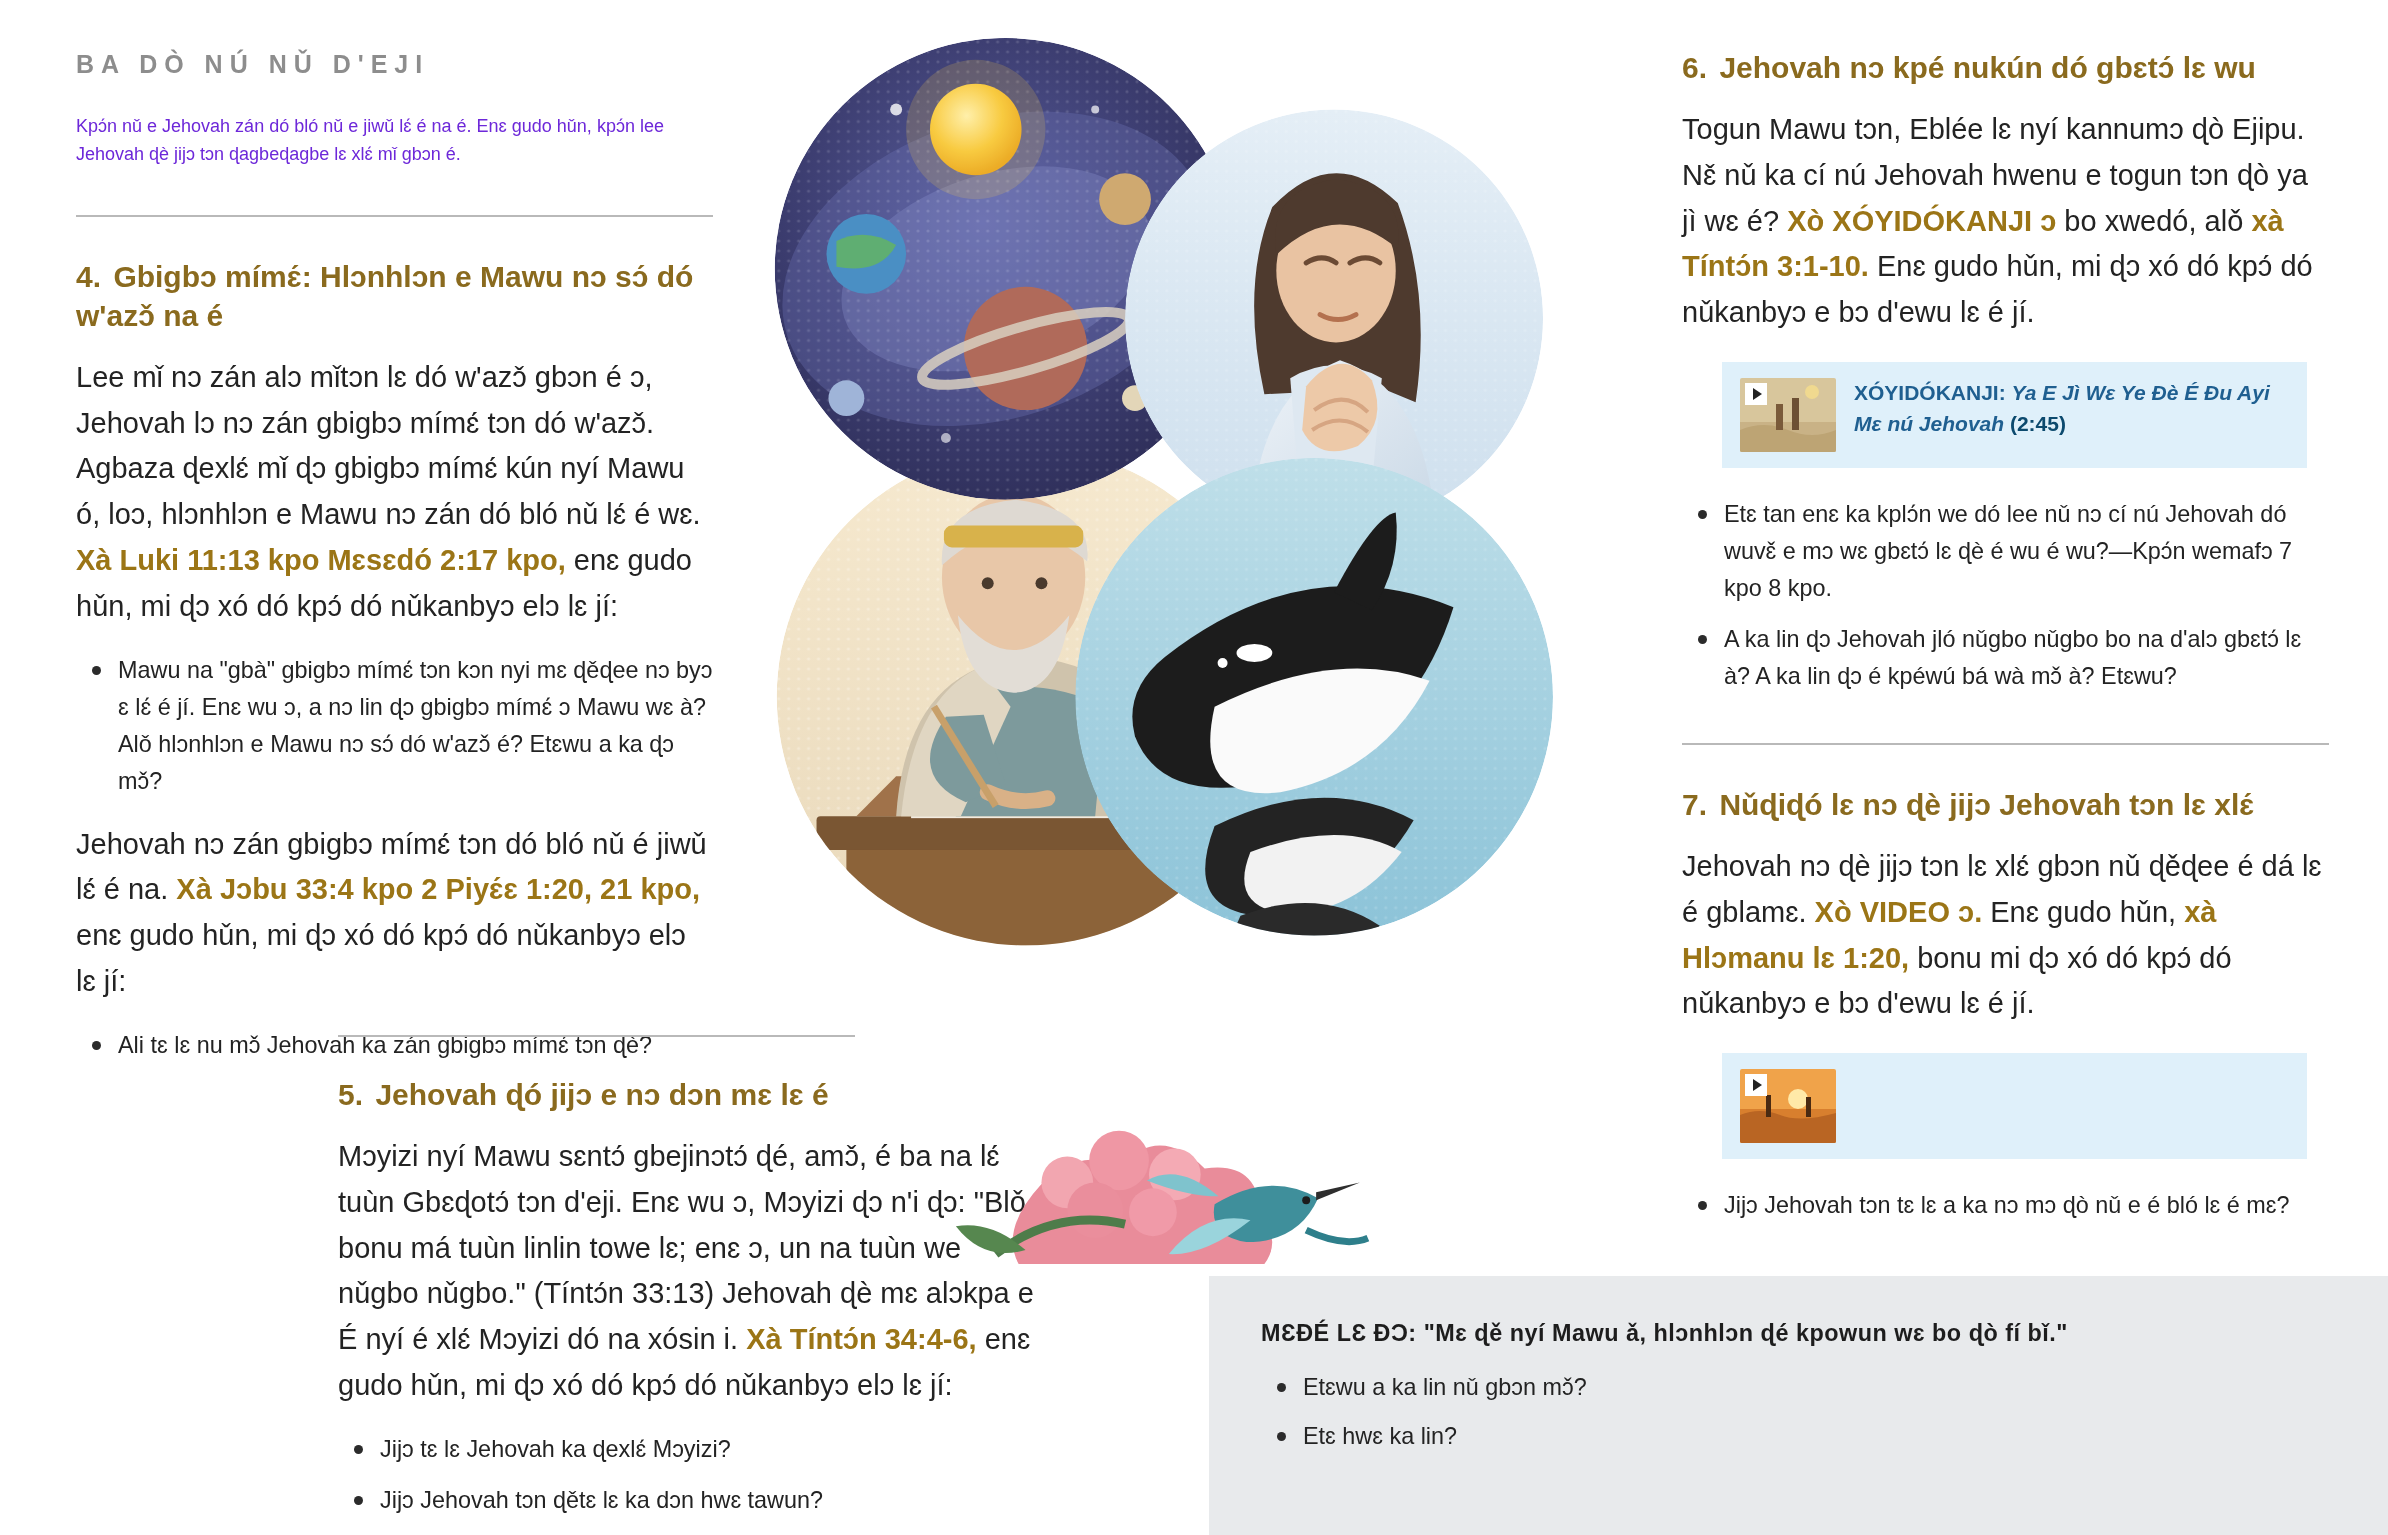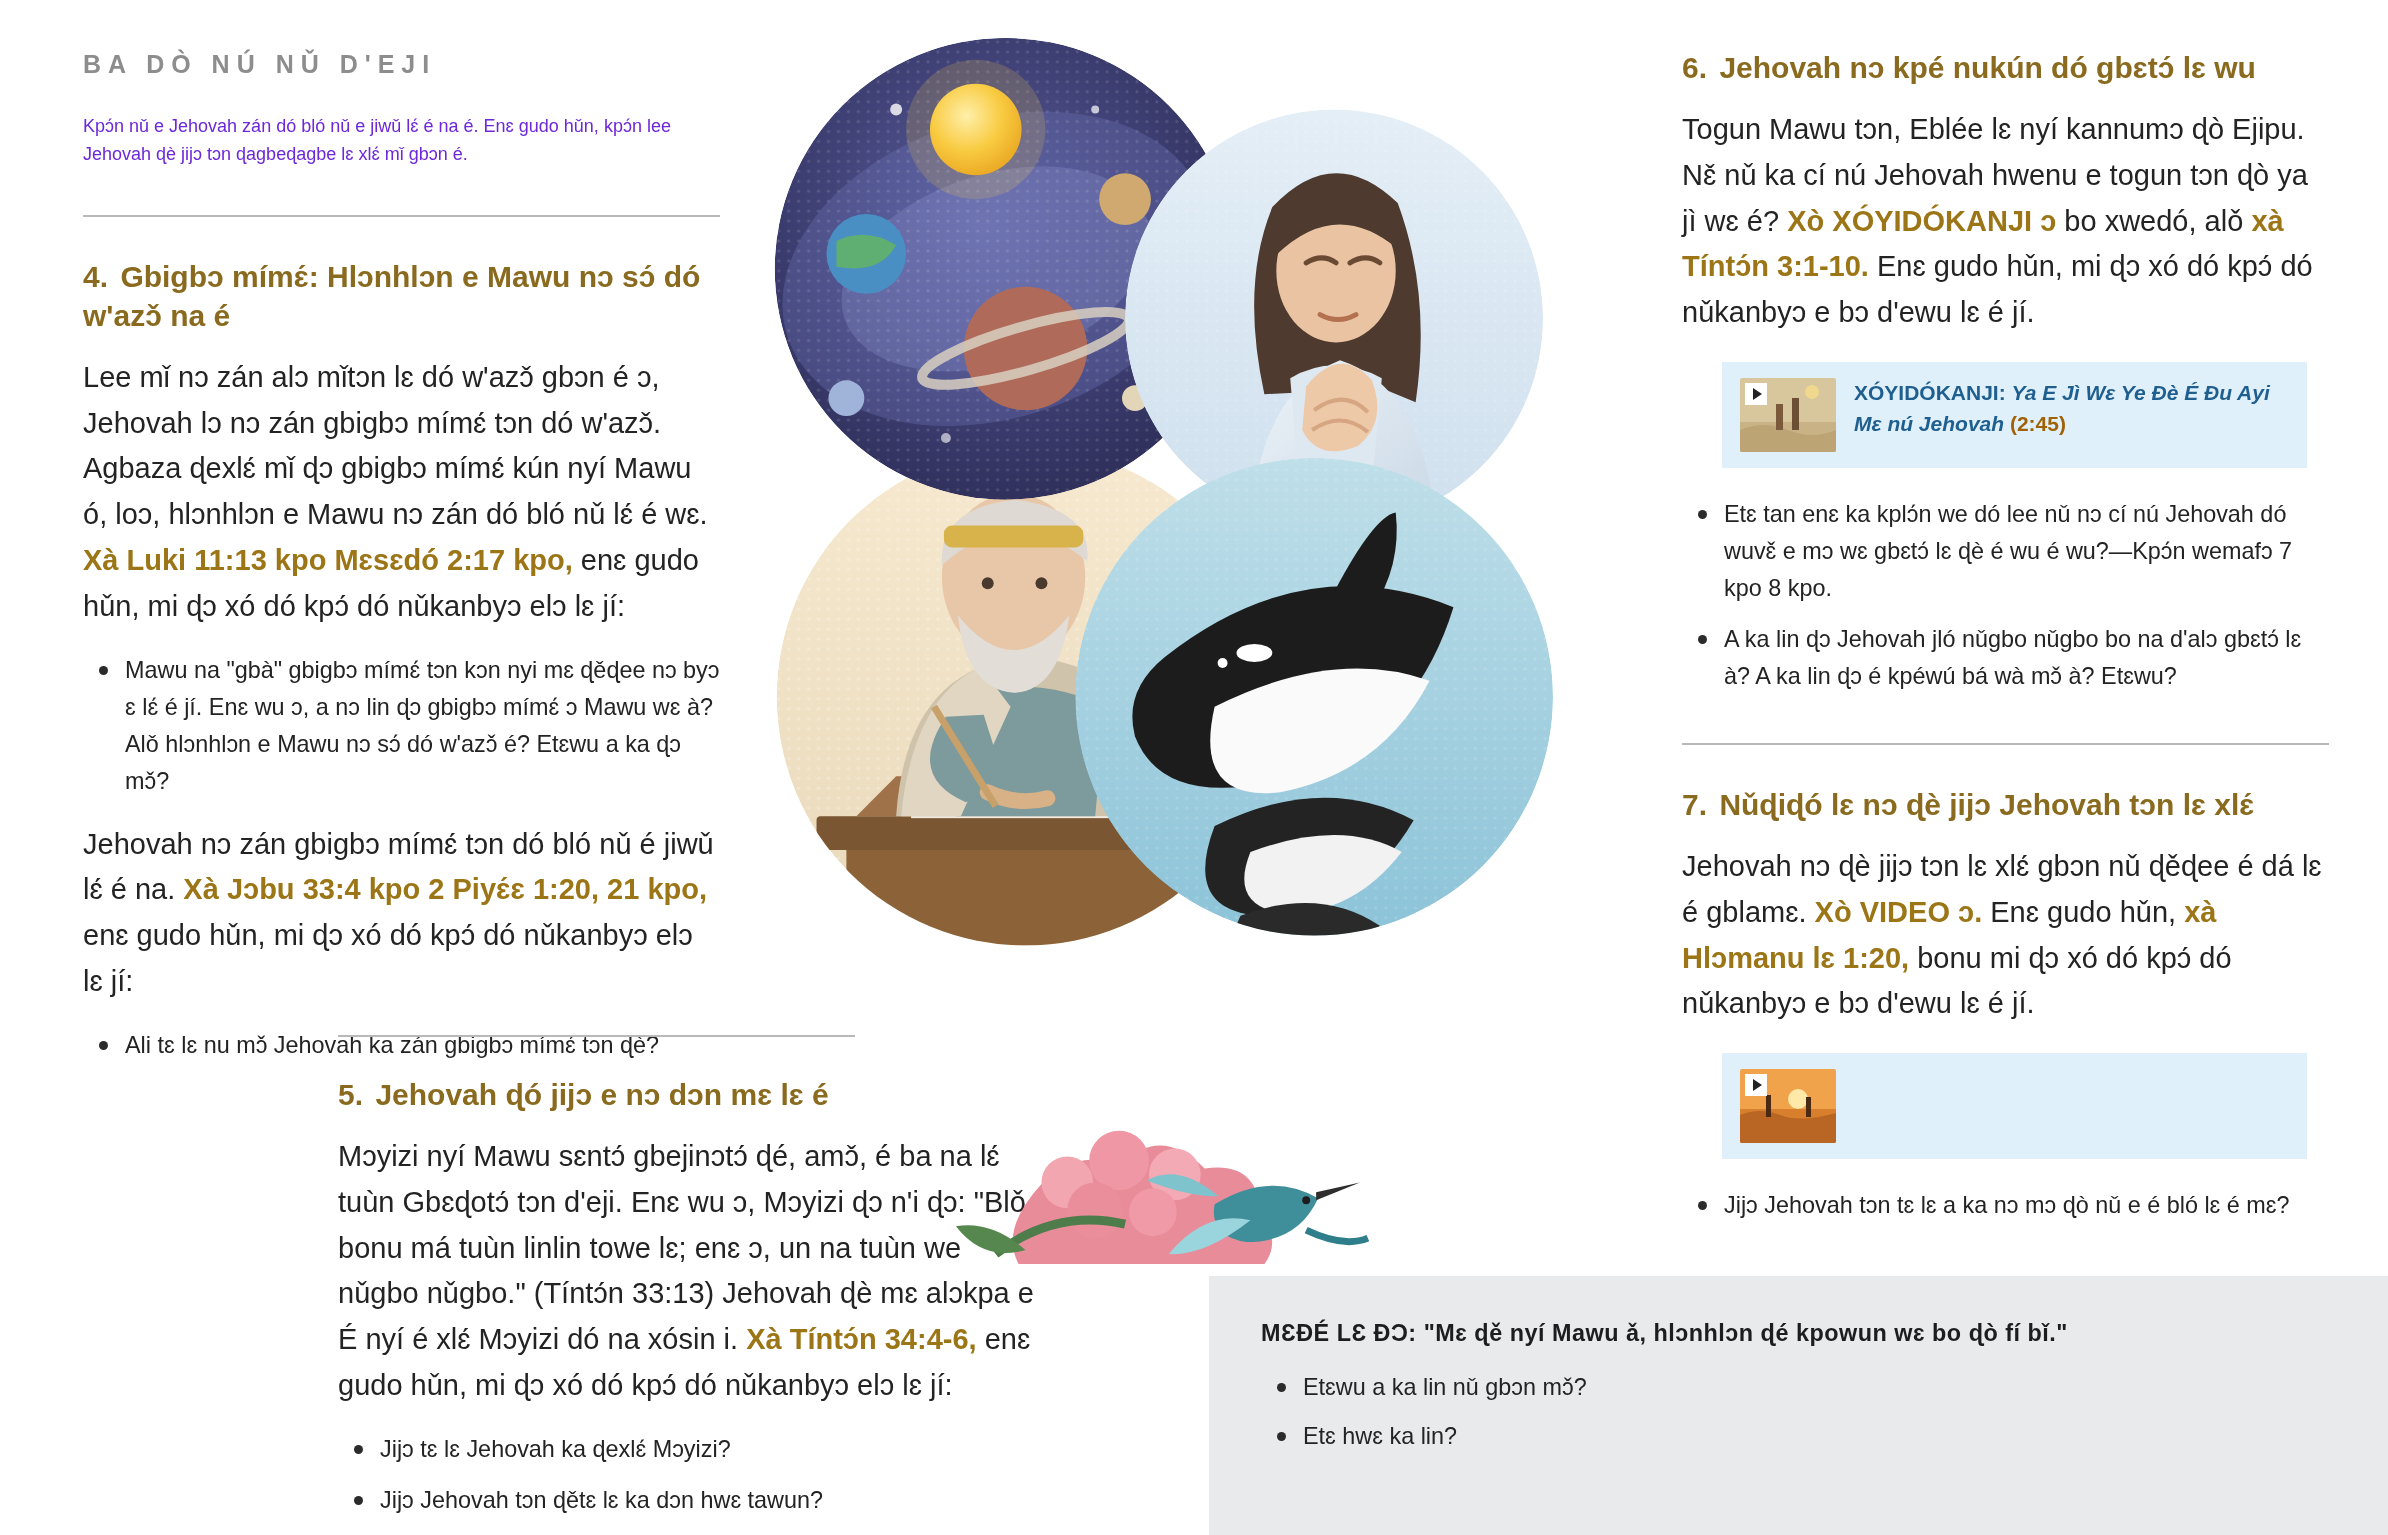--- a/index.html
+++ b/index.html
@@ -13,21 +13,21 @@
   .page {
     position: relative;
     width: 2388px; height: 1535px;
     overflow: hidden;
     background: #ffffff;
   }
 
   
   .col-left {
     position: absolute;
-    left: 83px; top: 50px;
+    left: 76px; top: 50px;
     width: 637px;
   }
   .eyebrow {
     font-size: 25px;
     letter-spacing: 7px;
     color: #8d8d8d;
     font-weight: 700;
     margin-bottom: 34px;
   }
   .intro {
@@ -135,21 +135,21 @@
     border-bottom: 6px solid transparent;
     margin-left: 2px;
   }
   .media-text {
     font-size: 21px;
     line-height: 1.45;
     color: #1f5f90;
     font-weight: 700;
   }
   .media-text .ital { font-style: italic; }
-  .media-text .dur { color: #a16207; font-weight: 700; font-style: normal; }
+  .media-text .dur { color: #0c4a6e; font-weight: 700; font-style: normal; }
 
   .rule-right {
     height: 2px;
     background: #b9b9b9;
     margin: 48px 0 40px 0;
   }
 
   
   .review {
     position: absolute;

